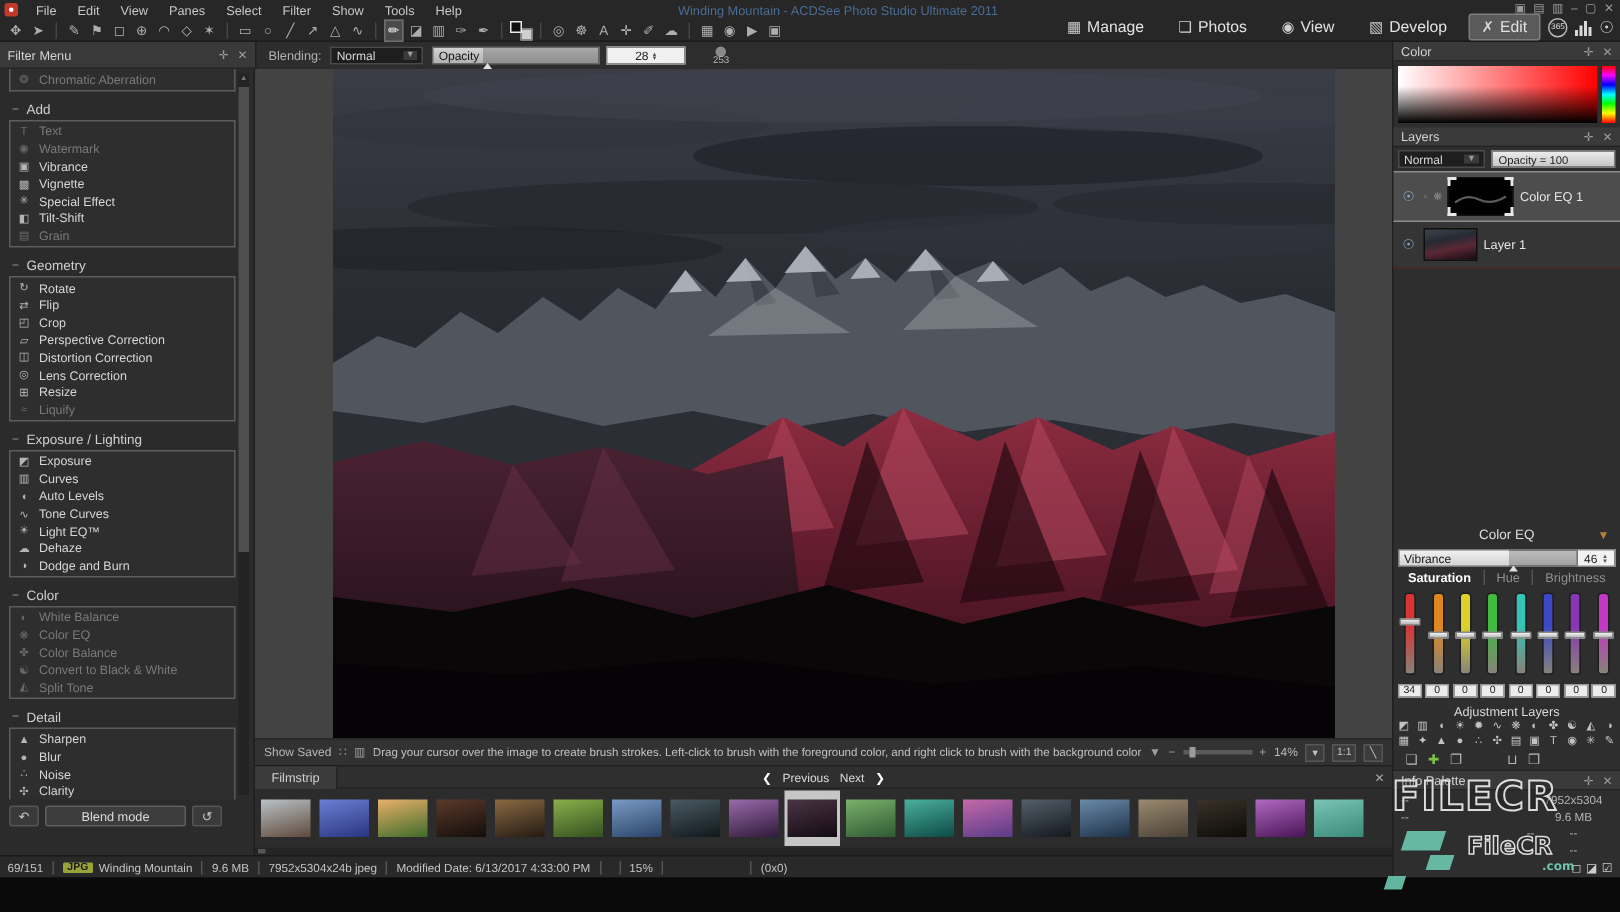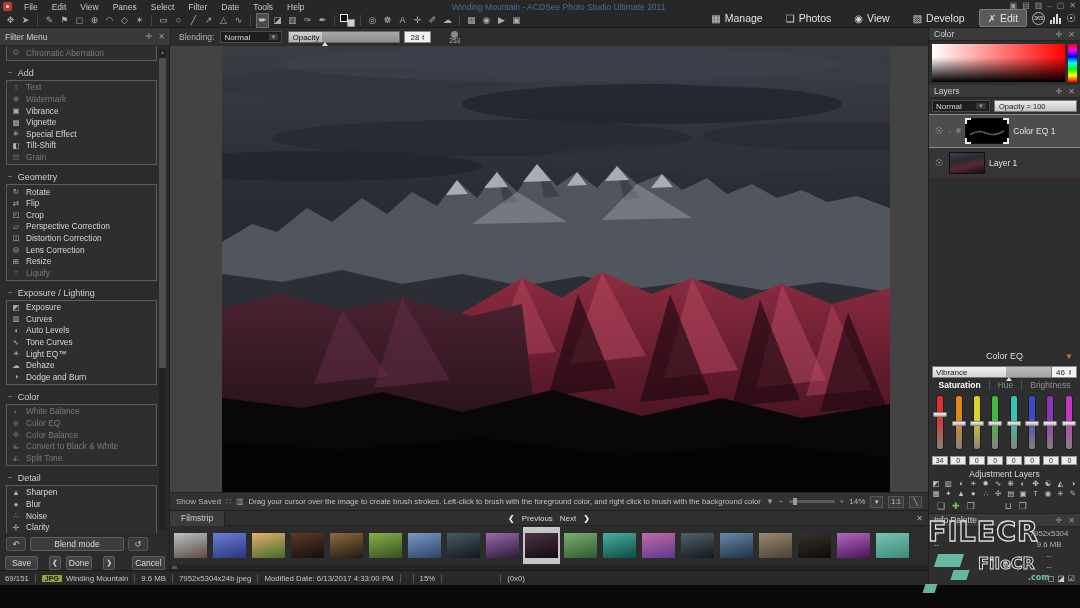--- a/index.html
+++ b/index.html
@@ -32,21 +32,21 @@
 
 .fm-tab{position:absolute;left:0;top:28px;width:170px;height:18px;background:#393939;border-bottom:1px solid #242424;display:flex;align-items:center;padding:0 5px;font-size:8.5px;color:#d2d2d2}
 .panel-tools{margin-left:auto;display:flex;gap:6px;font-size:8px;color:#9c9c9c}
 .blendrow{position:absolute;left:170px;top:28px;width:758px;height:18px;background:#2d2d2d;border-left:1px solid #1f1f1f;display:flex;align-items:center;gap:6px;padding-left:8px;font-size:8.5px;color:#b0b0b0}
 .dd{display:flex;align-items:center;background:#1e1e1e;border:1px solid #4a4a4a;height:12px;font-size:8px;color:#d8d8d8;padding:0 3px;width:62px;justify-content:space-between}
 .dd .arr{color:#999;font-size:6px;background:#3a3a3a;padding:0 2px}
 .op-slider{position:relative;width:112px;height:12px;background:linear-gradient(#a8a8a8,#8e8e8e);border:1px solid #666}
 .op-fill{position:absolute;left:0;top:0;bottom:0;width:30%;background:linear-gradient(#d2d2d2,#b2b2b2)}
 .op-label{position:absolute;left:3px;top:1px;font-size:8px;color:#141414}
 .op-mark{position:absolute;left:30%;bottom:-4px;border-left:3px solid transparent;border-right:3px solid transparent;border-bottom:4px solid #e0e0e0}
-.op-val{display:flex;align-items:center;background:#f0f0f0;border:1px solid #888;height:12px;padding:0 5px;font-size:8px;color:#222;margin-left:-2px}
+.op-val{display:flex;align-items:center;background:#f0f0f0;border:1px solid #888;height:12px;padding:0 18px;font-size:8px;color:#222;margin-left:-2px}
 .spin{display:flex;flex-direction:column;font-size:4px;color:#555;line-height:3px;margin-left:2px}
 .brush-ind{display:flex;flex-direction:column;align-items:center;margin-left:12px;font-size:6.5px;color:#b8b8b8;line-height:6px}
 .brush-dot{width:7px;height:7px;border-radius:50%;background:#8a8a8a}
 
 .sidebar{position:absolute;left:0;top:46px;width:170px;height:524px;background:#2b2b2b;border-right:1px solid #1e1e1e}
 .fm-list{position:absolute;left:0;top:0;width:170px;height:487px;overflow:hidden;padding-top:2px}
 .fm-head{display:flex;align-items:center;gap:5px;font-size:9px;color:#cfcfcf;padding:3px 0 2px 8px}
 .fm-head .dash{color:#9a9a9a;font-size:8px}
 .fm-box{border:1px solid #5c5c5c;margin:0 13px 4px 6px;padding:1px 0;background:#2e2e2e}
 .fm-box.partial{border-top:none;margin-top:-2px}
@@ -164,21 +164,21 @@
   <div class="topstrip">
     <div class="menubar">
       <span class="logo"></span>
       <div id="menus" style="display:flex">
           <span class="menu-item">File</span>
           <span class="menu-item">Edit</span>
           <span class="menu-item">View</span>
           <span class="menu-item">Panes</span>
           <span class="menu-item">Select</span>
           <span class="menu-item">Filter</span>
-          <span class="menu-item">Date</span>
+          <span class="menu-item">Show</span>
           <span class="menu-item">Tools</span>
           <span class="menu-item">Help</span>
         </div>
       <div class="win-title">Winding Mountain - ACDSee Photo Studio Ultimate 2011</div>
       <div class="win-controls" id="wincontrols">
           <span>▣</span>
           <span>▤</span>
           <span>▥</span>
           <span>–</span>
           <span>▢</span>
@@ -452,27 +452,20 @@
             <span>Clarity</span>
           </div>
         </div>
       </div>
     <div class="fm-scroll">▲<span class="fm-sthumb"></span></div>
     <div class="sb-footer">
       <div class="blendmode-row">
         <span class="icon-btn">↶</span>
         <span class="bm-btn">Blend mode</span>
         <span class="icon-btn">↺</span>
-      </div>
-      <div class="actions-row">
-        <span class="btn b-save">Save</span>
-        <span class="btn b-nav">❮</span>
-        <span class="btn b-done">Done</span>
-        <span class="btn b-nav">❯</span>
-        <span class="btn b-cancel">Cancel</span>
       </div>
     </div>
   </div>
 
   <div class="main">
     <div class="canvas-img">
       <svg viewBox="0 0 668 446" width="668" height="446" preserveAspectRatio="none">
         <defs>
           <linearGradient id="sky" x1="0" y1="0" x2="0" y2="1">
             <stop offset="0" stop-color="#3a3d46"></stop>

